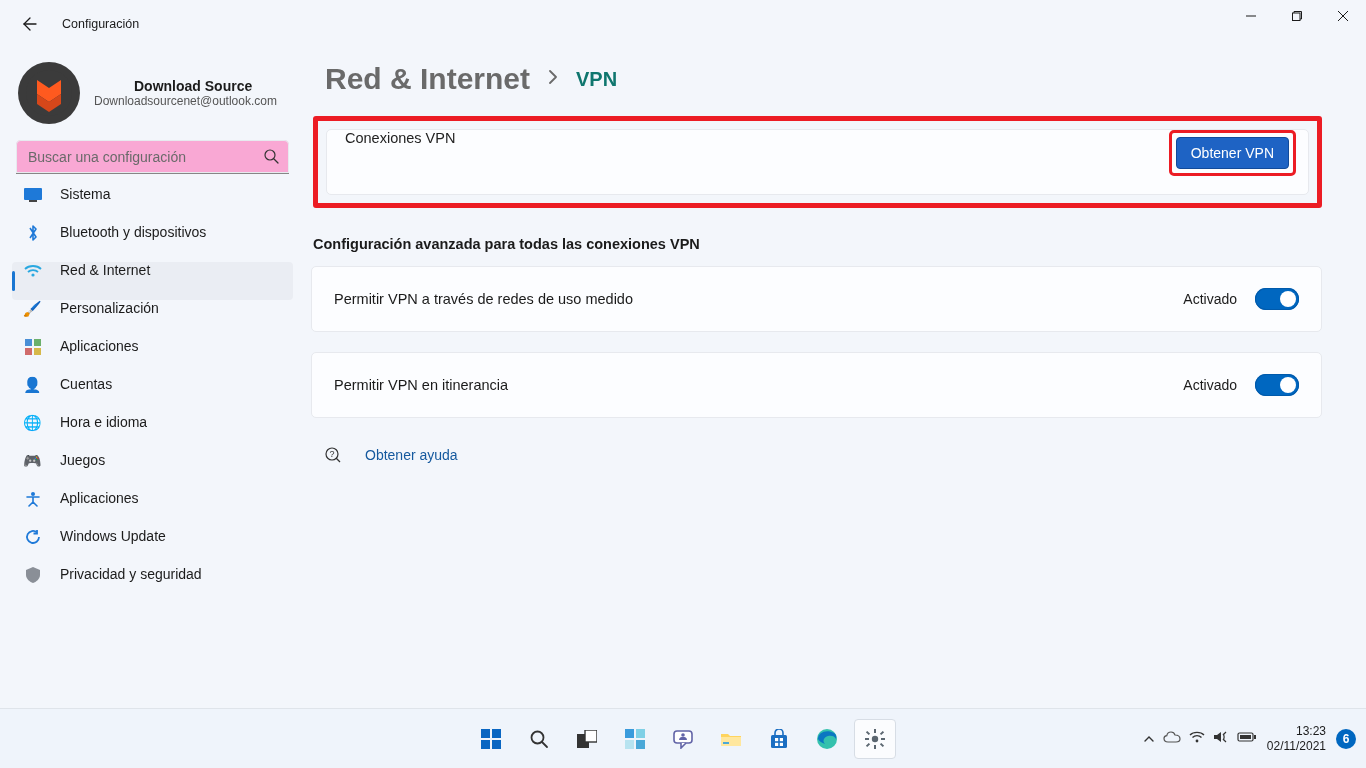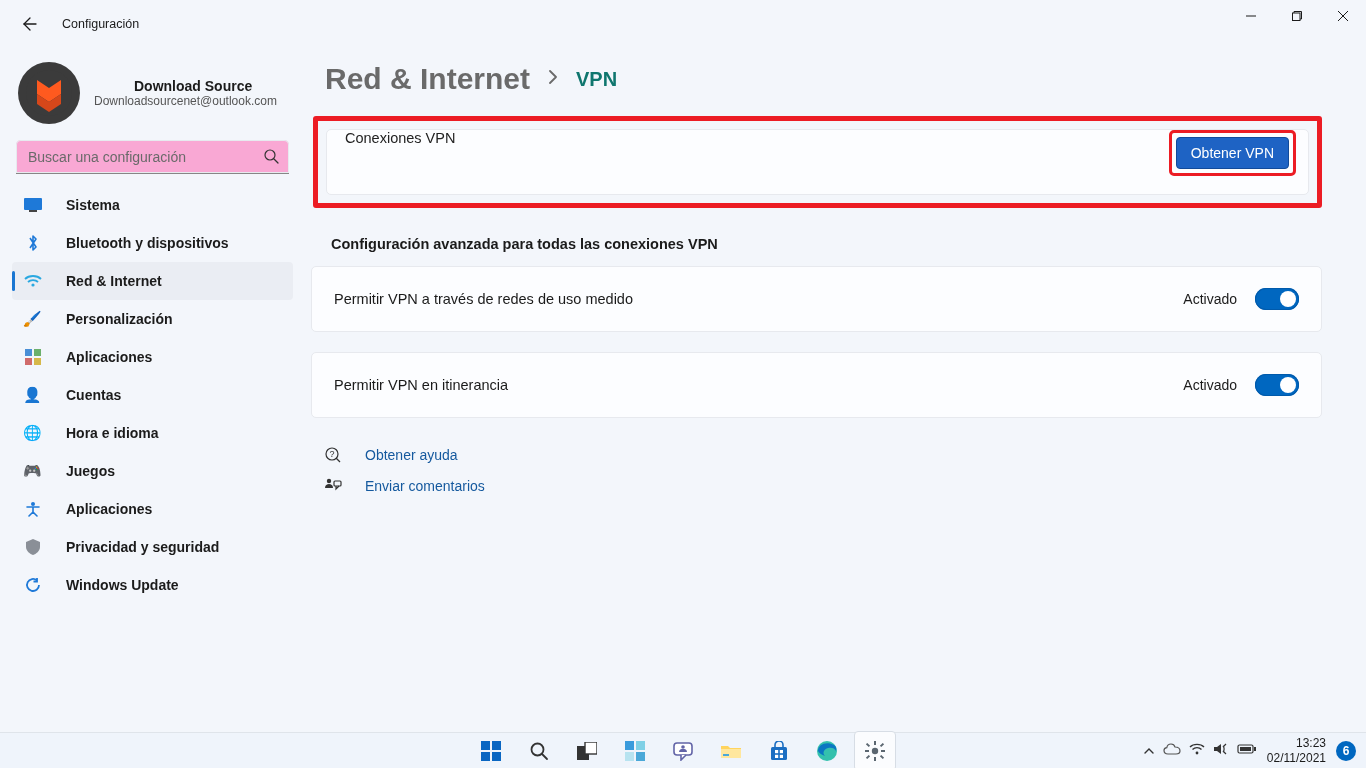--- a/index.html
+++ b/index.html
@@ -27,58 +27,58 @@
   .profile-email { font-size: 12px; color:#555; }
 
   
   .search-wrap { position:relative; margin: 2px 4px 12px 4px; }
   .search-input { width:100%; height:34px; border:none; border-bottom:1.5px solid #868686; background:#f9a8d4; border-radius:5px 5px 0 0; padding: 0 36px 0 12px; font-size:14px; color:#5f5f5f; box-shadow:0 0 0 1px #e7eaef inset; }
   .search-input::placeholder { color:#6a6a6a; }
   .search-icon { position:absolute; right:10px; top:8px; }
 
   
   .nav { margin-top:6px; }
-  .nav-item { display:flex; align-items:center; height:38px; padding:0 12px; border-radius:4px; cursor:pointer; gap:24px; font-size:14px;font-weight:bold; }
+  .nav-item { display:flex; height:38px; padding:0 12px; border-radius:4px; cursor:pointer; gap:18px; font-size:14px; }
   .nav-item.selected { background:#eaedf3; position:relative; }
   .nav-item.selected::before { content:""; position:absolute; left:0; top:9px; bottom:9px; width:3px; background:#1976d2; border-radius:2px; }
   .nav-icon { width:18px; height:18px; display:flex; align-items:center; justify-content:center; }
 
   
   .breadcrumb { display:flex; align-items:center; gap:16px; padding: 8px 0 20px 14px; }
   .bc-parent { font-size:30px; font-weight:600; color:#6a6a6a; }
   .bc-sep { color:#6a6a6a; }
   .bc-current { font-size:20px; font-weight:700; color:#0f766e; }
 
   
   .highlight { border:5px solid #ec1c24; border-radius:3px; padding:8px; margin-left:2px; }
   .card { background:#fcfdff; border:1px solid #e7e9ee; border-radius:5px; min-height:66px; display:flex; align-items:flex-start; padding:0 12px 0 18px; }
   .card-title { font-size:14.5px; color:#222; }
   .btn-highlight { border:3px solid #ec1c24; border-radius:5px; margin-left:auto; padding:4px; }
   .btn-primary { background:#1e63c4; color:#fff; border:1px solid #114a9a; border-radius:4px; height:32px; padding:0 14px; font-size:14px; cursor:pointer; }
 
   
-  .sect-header { font-size:14.5px; font-weight:600; margin:28px 0 14px 20px; }
+  .sect-header { font-size:14.5px; font-weight:600; margin:28px 0 14px 2px; }
 
   
   .settings-stack { display:flex; flex-direction:column; gap:20px; }
   .setting-row { background:#fcfdff; border:1px solid #e7e9ee; border-radius:5px; height:66px; display:flex; align-items:center; padding:0 22px; }
   .setting-label { font-size:14.5px; }
   .setting-right { margin-left:auto; display:flex; align-items:center; gap:18px; }
   .setting-state { font-size:14px; }
   .toggle { width:44px; height:22px; background:#0067c0; border-radius:11px; position:relative; cursor:pointer; box-shadow: inset 0 0 0 1px #005aab; }
   .toggle .knob { position:absolute; right:3px; top:3px; width:16px; height:16px; background:#fff; border-radius:50%; }
 
   
   .footer-links { margin:28px 0 0 12px; display:flex; flex-direction:column; gap:14px; }
   .flink { display:flex; align-items:center; gap:22px; font-size:14px; }
   .flink a { color:#15599e; text-decoration:none; cursor:pointer; }
   .flink .ficon { width:20px; display:flex; justify-content:center; }
 
   
-  .taskbar { position:absolute; bottom:0; left:0; right:0; height:36px; background:#eff4fb; border-top:1px solid #dfe4ea; display:flex; align-items:center; }
+  .taskbar { position:absolute; bottom:0; left:0; right:0; height:60px; background:#eff4fb; border-top:1px solid #dfe4ea; display:flex; align-items:center; }
   .tb-center { position:absolute; left:50%; transform:translateX(-50%); display:flex; gap:6px; }
   .tb-item { width:42px; height:40px; display:flex; align-items:center; justify-content:center; border-radius:4px; cursor:pointer; }
   .tb-item.active { background:#fbfcfe; border:1px solid #d7dde5; }
   .tb-right { margin-left:auto; display:flex; align-items:center; gap:10px; padding-right:10px; font-size:12px; }
   .tray-icons { display:flex; align-items:center; gap:8px; }
   .datetime { text-align:right; line-height:1.2; }
   .widget-badge { width:20px; height:20px; border-radius:50%; background:#0067c0; color:#fff; display:flex; align-items:center; justify-content:center; font-size:12px; font-weight:600; }
 
   
   .emoji { font-size:15px; }
@@ -200,34 +200,34 @@
         <span class="nav-icon">
             <svg width="16" height="16" viewBox="0 0 16 16">
               <circle cx="8" cy="3" r="2" fill="#1e79d8"></circle>
               <path d="M2 6 L14 6 M8 6 L8 11 M8 11 L4 15 M8 11 L12 15" stroke="#1e79d8" stroke-width="1.6" stroke-linecap="round"></path>
             </svg>
           </span>
         <span>Aplicaciones</span>
       </div>
       <div class="nav-item">
         <span class="nav-icon">
-            <svg width="14" height="16" viewBox="0 0 14 16">
-              <path d="M7 0 L14 3 V8 C14 12 10 15 7 16 C4 15 0 12 0 8 V3 Z" fill="#8a8f97"></path>
-            </svg>
-          </span>
-        <span>Privacidad y seguridad</span>
-      </div>
-      <div class="nav-item">
-        <span class="nav-icon">
             <svg width="16" height="16" viewBox="0 0 16 16" fill="none">
               <path d="M14 8 A6 6 0 1 1 12 3.5" stroke="#1e79d8" stroke-width="1.8"></path>
               <path d="M12 1 L12 4.5 L8.5 4.5" fill="none" stroke="#1e79d8" stroke-width="1.8"></path>
             </svg>
           </span>
         <span>Windows Update</span>
+      </div>
+      <div class="nav-item">
+        <span class="nav-icon">
+            <svg width="14" height="16" viewBox="0 0 14 16">
+              <path d="M7 0 L14 3 V8 C14 12 10 15 7 16 C4 15 0 12 0 8 V3 Z" fill="#8a8f97"></path>
+            </svg>
+          </span>
+        <span>Privacidad y seguridad</span>
       </div>
     </div>
   </div>
 
   <div class="main">
     <div class="breadcrumb">
       <span class="bc-parent">Red &amp; Internet</span>
       <span class="bc-sep">
         <svg width="14" height="14" viewBox="0 0 14 14">
             <path d="M4 1 L10 7 L4 13" fill="none" stroke="#6a6a6a" stroke-width="1.8" stroke-linecap="round" stroke-linejoin="round"></path>
@@ -271,31 +271,20 @@
     <div class="footer-links">
       <div class="flink">
         <span class="ficon">
           <svg width="18" height="18" viewBox="0 0 18 18" fill="none">
               <circle cx="8" cy="8" r="6" stroke="#333" stroke-width="1.2"></circle>
               <text x="8" y="11" text-anchor="middle" font-size="9" fill="#333">?</text>
               <path d="M12 12 L16 16" stroke="#333" stroke-width="1.2"></path>
             </svg>
         </span>
         <a>Obtener ayuda</a>
-      </div>
-      <div class="flink">
-        <span class="ficon">
-          <svg width="18" height="16" viewBox="0 0 18 16" fill="#333">
-              <circle cx="5" cy="3" r="2.2"></circle>
-              <path d="M1 10 C1 7 3 6 5 6 C7 6 9 7 9 10 Z"></path>
-              <rect x="10" y="3" width="7" height="5" rx="1" fill="none" stroke="#333" stroke-width="1.2"></rect>
-              <path d="M12 8 L12 11 L15 8" fill="none" stroke="#333" stroke-width="1.2"></path>
-            </svg>
-        </span>
-        <a>Enviar comentarios</a>
       </div>
     </div>
   </div>
 </div>
 
 <div class="taskbar">
   <div class="tb-center">
     <div class="tb-item">
       <svg width="22" height="22" viewBox="0 0 22 22">
           <rect x="1" y="1" width="9" height="9" fill="#0a66c2"></rect>

